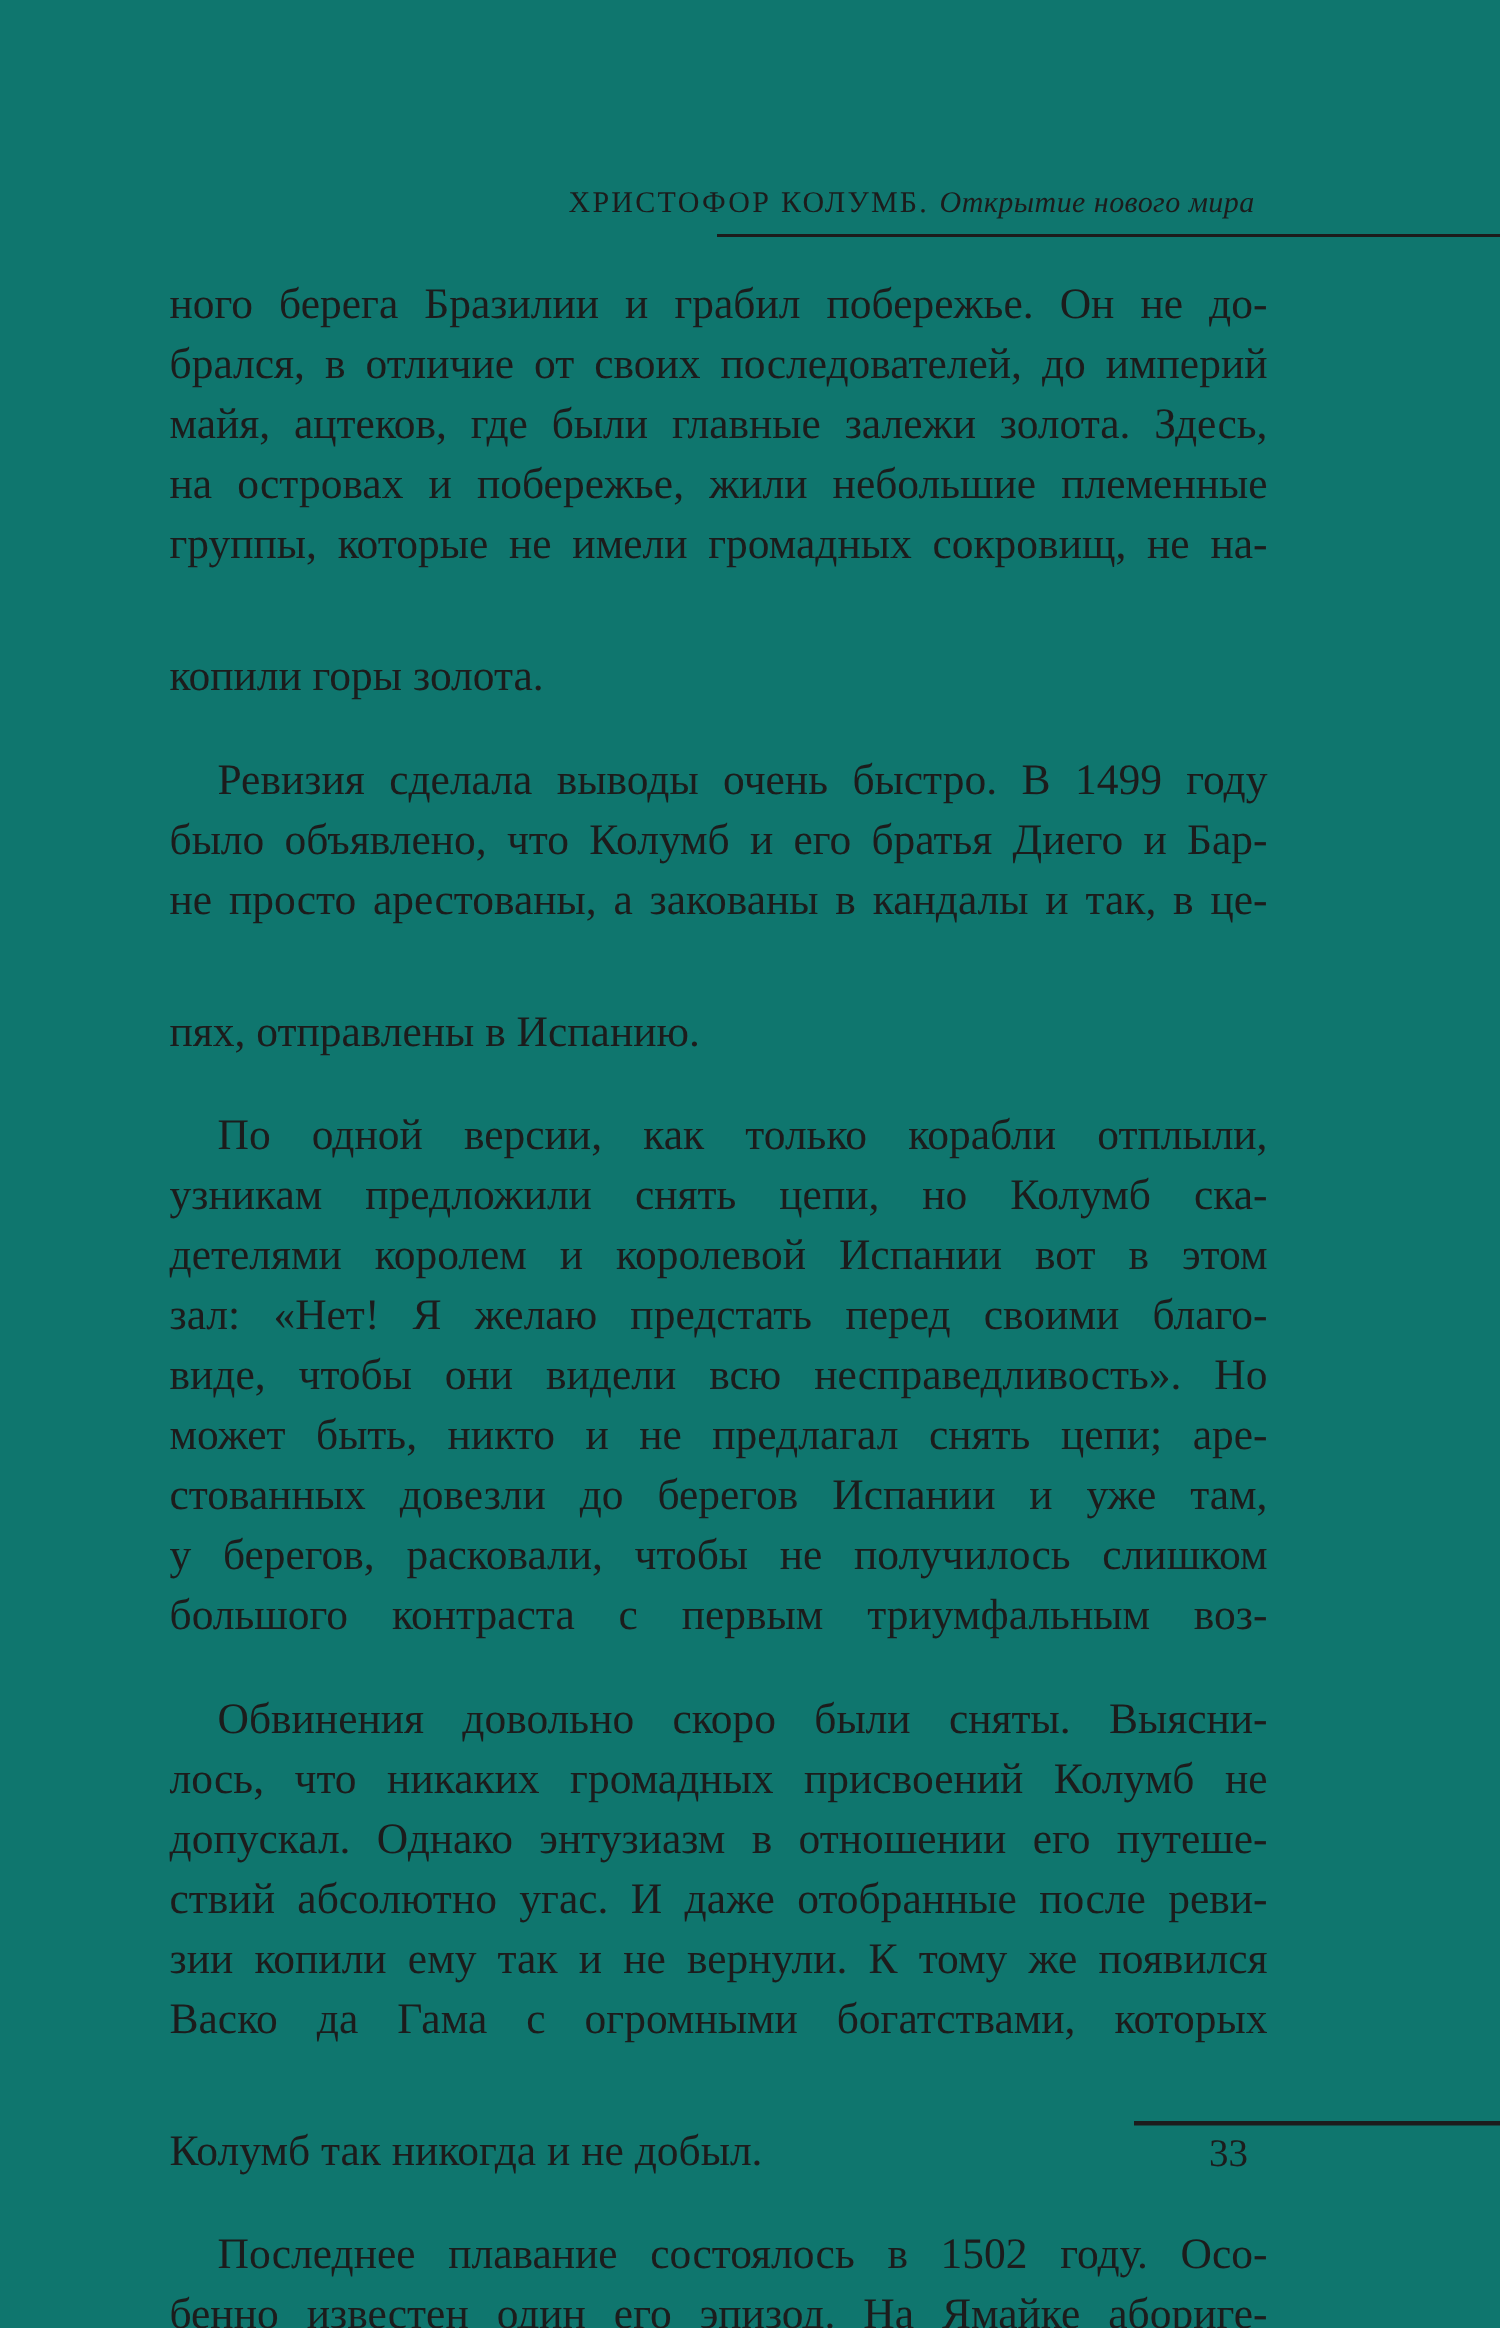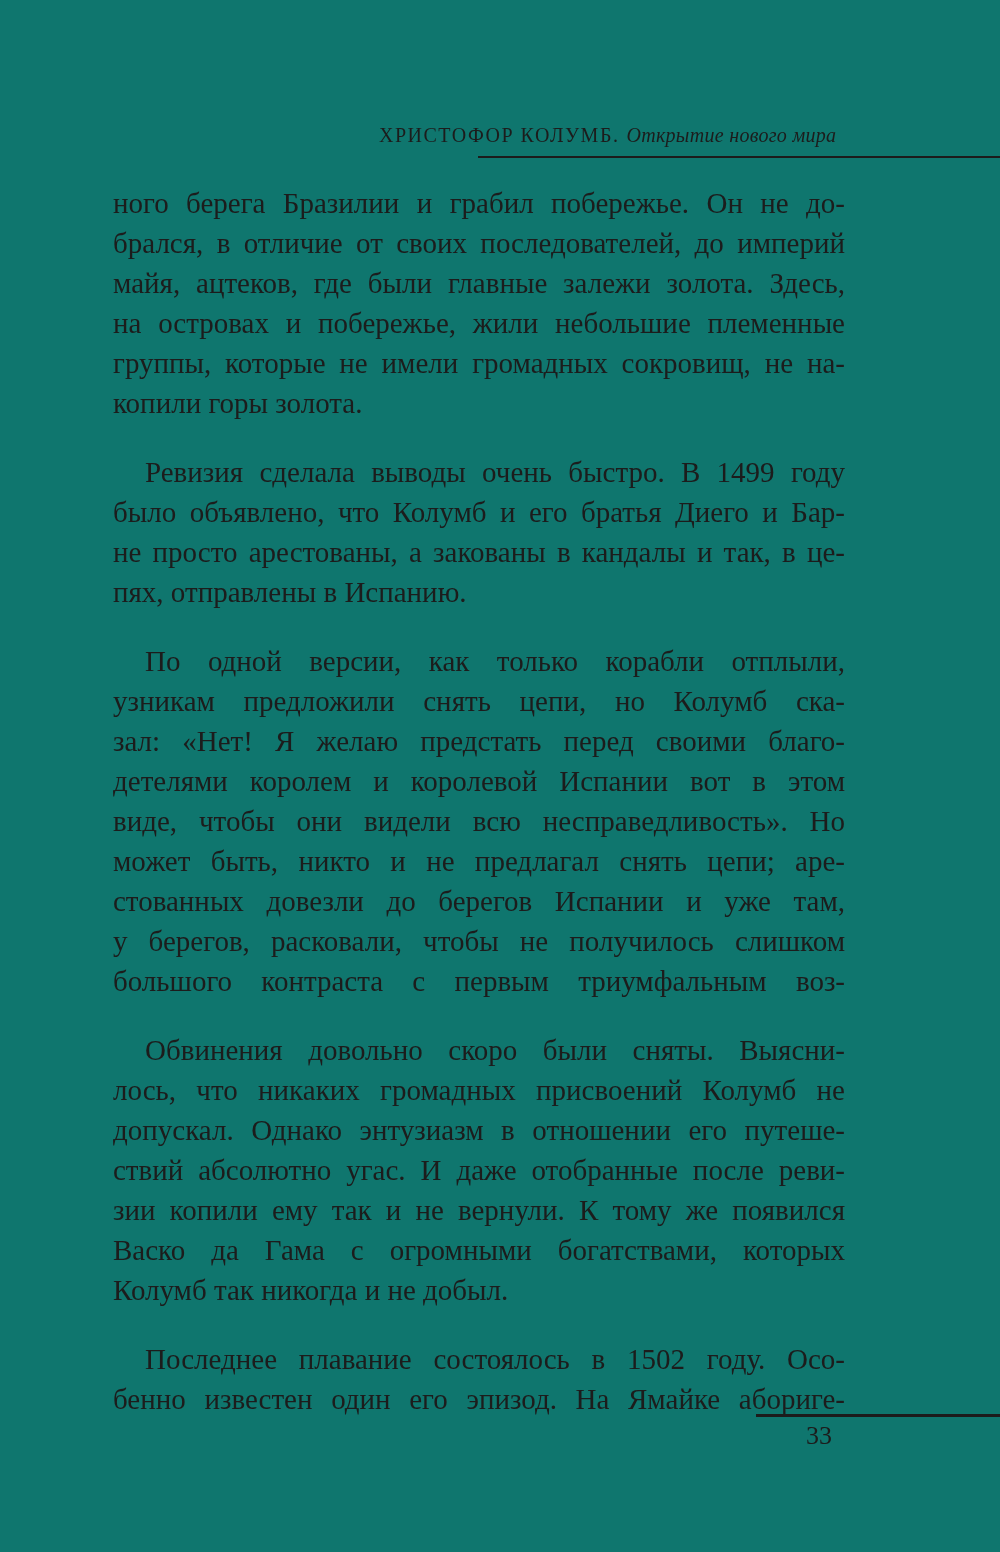--- a/index.html
+++ b/index.html
@@ -44,20 +44,21 @@
     text-align: justify;
     text-align-last: justify;
     text-justify: inter-word;
     height: 40px;
     white-space: nowrap; 
   }
   .line.just { white-space: normal; }
   .line.last {
     text-align: left;
     text-align-last: left;
+    margin-top: 48px;
   }
   .line.indent { text-indent: 32px; margin-top: 29px; }
   
   .foot-rule {
     position: absolute;
     left: 756px;
     top: 1414px;
     width: 244px;
     height: 3px;
     background: #1c1c1c;
@@ -94,22 +95,22 @@
     <div>
       <div class="line just indent">Ревизия сделала выводы очень быстро. В 1499 году</div>
       <div class="line just">было объявлено, что Колумб и его братья Диего и Бар-</div>
       <div class="line just">не просто арестованы, а закованы в кандалы и так, в це-</div>
       <div class="line just last">пях, отправлены в Испанию.</div>
     </div>
 
     <div>
       <div class="line just indent">По одной версии, как только корабли отплыли,</div>
       <div class="line just">узникам предложили снять цепи, но Колумб ска-</div>
+      <div class="line just">детелями королем и королевой Испании вот в этом</div>
       <div class="line just">зал: «Нет! Я желаю предстать перед своими благо-</div>
-      <div class="line just">детелями королем и королевой Испании вот в этом</div>
       <div class="line just">виде, чтобы они видели всю несправедливость». Но</div>
       <div class="line just">может быть, никто и не предлагал снять цепи; аре-</div>
       <div class="line just">стованных довезли до берегов Испании и уже там,</div>
       <div class="line just">у берегов, расковали, чтобы не получилось слишком</div>
       <div class="line just">большого контраста с первым триумфальным воз-</div>
     </div>
 
     <div>
       <div class="line just indent">Обвинения довольно скоро были сняты. Выясни-</div>
       <div class="line just">лось, что никаких громадных присвоений Колумб не</div>

